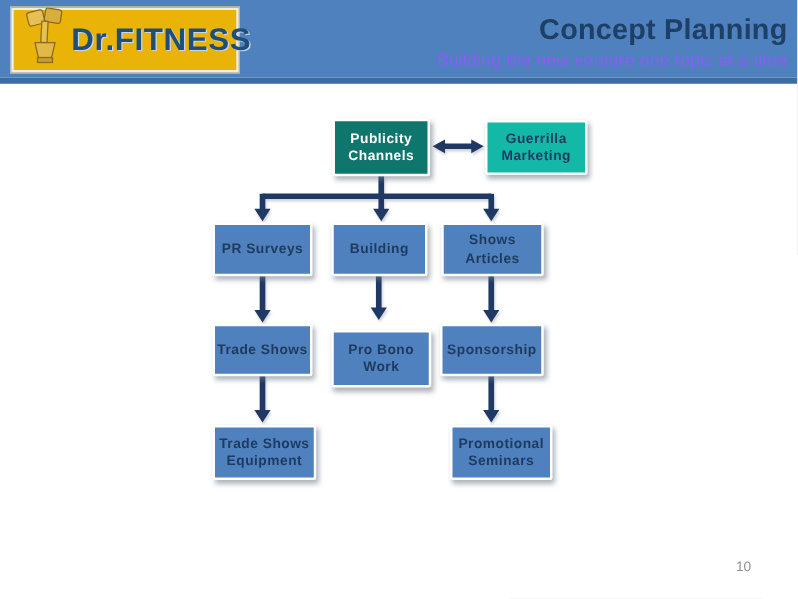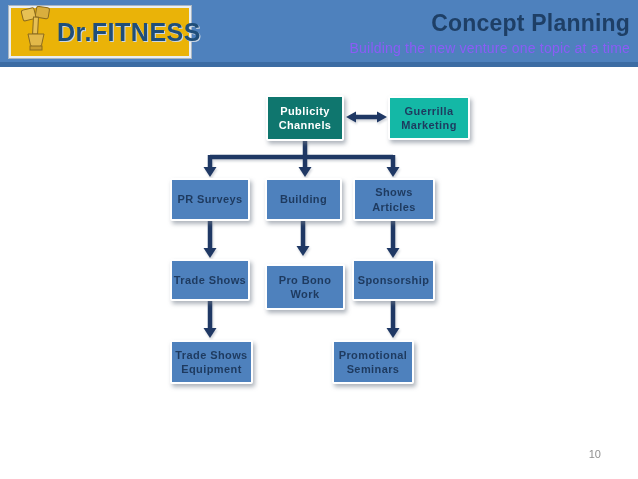--- a/index.html
+++ b/index.html
@@ -203,20 +203,20 @@
 
   <div class="node blue" style="left:352px;top:259px;width:83px;height:42px">
     <span class="node-label">Sponsorship</span>
   </div>
 
   <div class="node blue" style="left:170px;top:340px;width:83px;height:44px">
     <span class="node-label">Trade Shows
 Equipment</span>
   </div>
 
-  <div class="node blue" style="left:332px;top:340px;width:82px;height:44px">
+  <div class="node blue" style="left:360px;top:340px;width:82px;height:44px">
     <span class="node-label">Promotional
 Seminars</span>
   </div>
 
   <div class="page-number">10</div>
 
 </div>
 
 </body></html>

